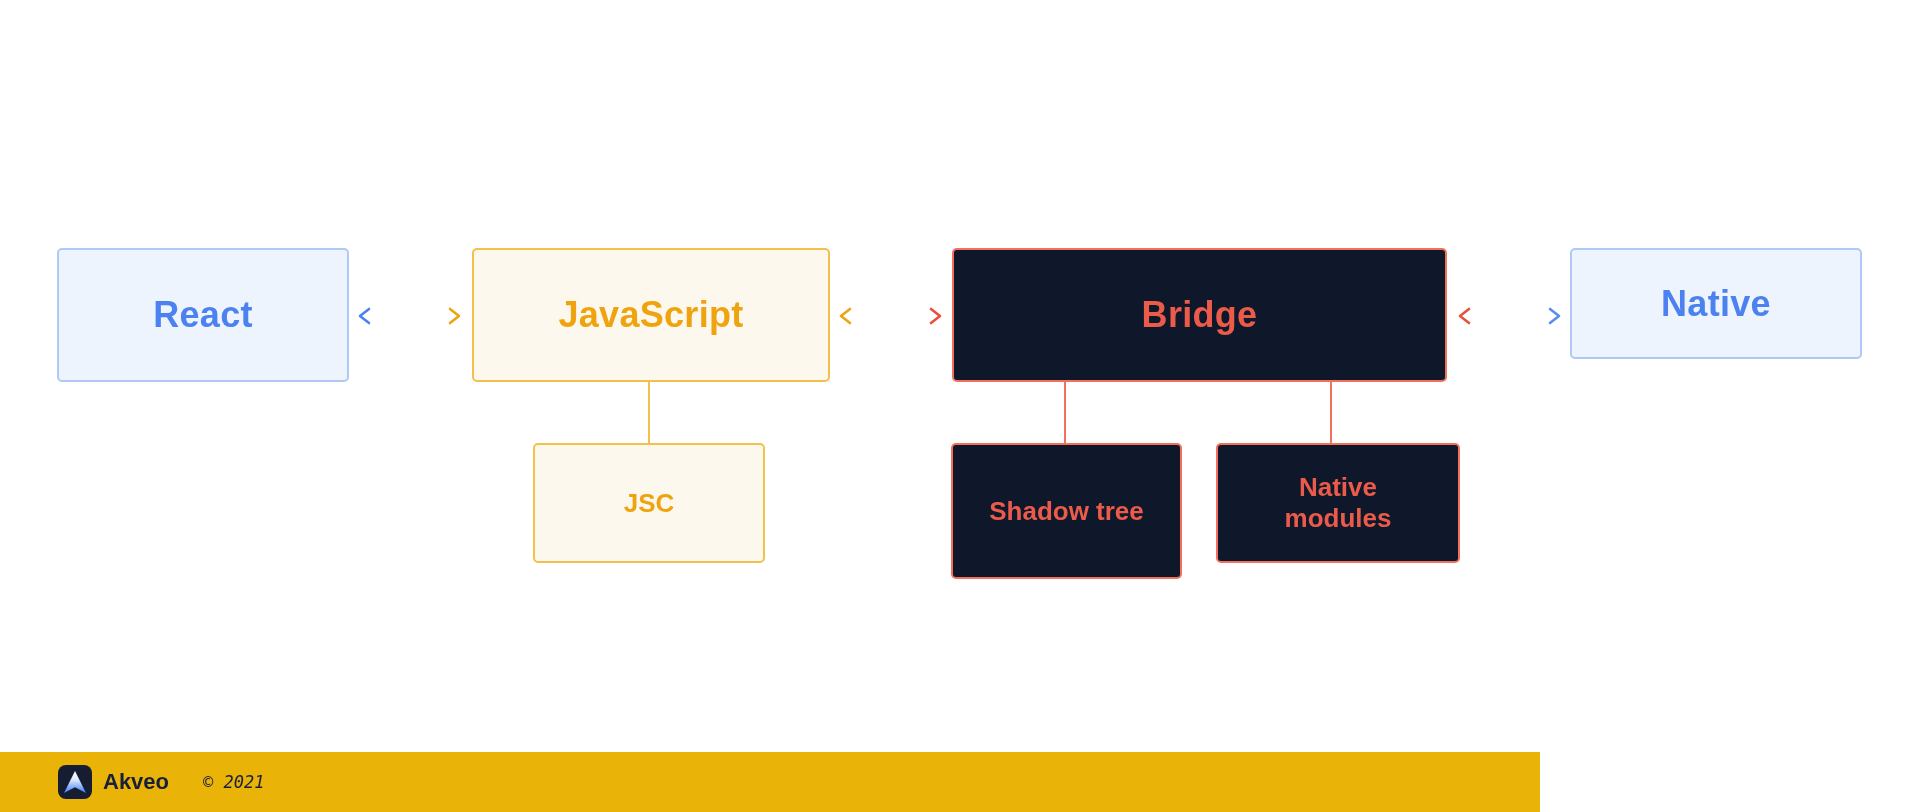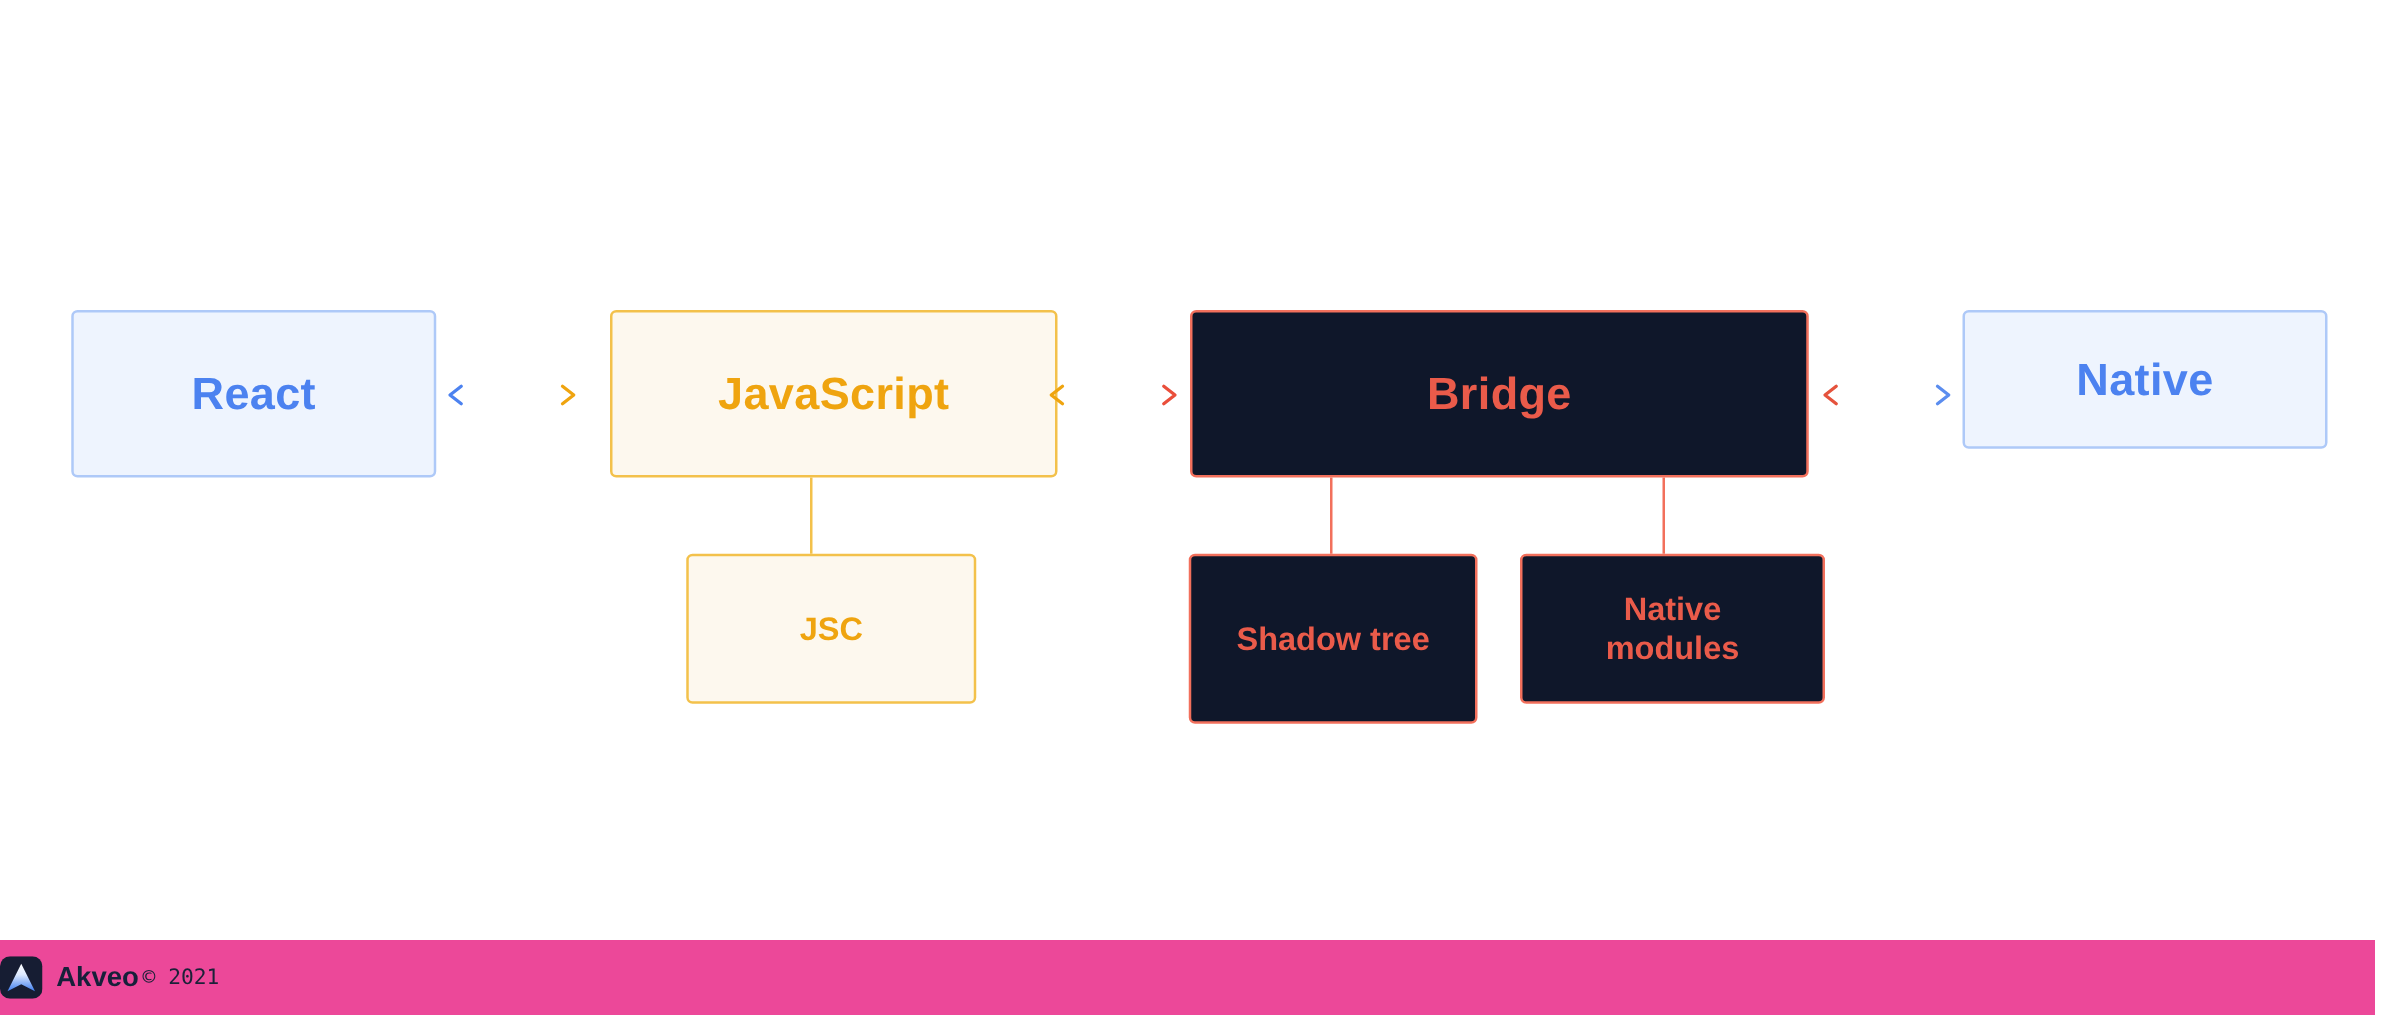--- a/index.html
+++ b/index.html
@@ -7,38 +7,38 @@
     width:1920px;height:812px;position:relative;overflow:hidden;
     background:#ffffff;font-family:"Liberation Sans",sans-serif;
   }
   .canvas{position:absolute;inset:0;}
   .node{
     position:absolute;display:flex;align-items:center;justify-content:center;
     box-sizing:border-box;border:2px solid;border-radius:5px;
     font-weight:bold;text-align:center;
   }
   .node.blue {background:#EEF4FE;border-color:#AEC9F8;color:#4C82F0;}
-  .node.amber{background:#FDF8EE;border-color:#F3C14B;color:#EFA40F;margin-left:16px;}
+  .node.amber{background:#FDF8EE;border-color:#F3C14B;color:#EFA40F;}
   .node.red  {background:#0f172a;border-color:#F2705C;color:#EA5B4A;}
   .node.lg{font-size:36px;letter-spacing:.3px;}
   .node.sm{font-size:26px;line-height:1.18;}
   .node.sm .label{max-width:160px;}
   .connector{position:absolute;width:2px;top:382px;height:61px;}
   .connector.amber{background:#F3C14B;}
   .connector.red{background:#F2705C;}
   .arrow{position:absolute;top:304px;width:107px;height:24px;}
   .footer{
-    position:absolute;left:0;top:752px;width:1900px;height:60px;
-    background:#ec4899;display:flex;align-items:center;
-    box-sizing:border-box;
+    position:absolute;left:0;top:752px;width:1540px;height:60px;
+    background:#eab308;display:flex;align-items:center;
+    padding-left:58px;box-sizing:border-box;
   }
   .brand{font-size:22px;font-weight:bold;color:#17203A;margin-left:11px;}
   .copyright{
     font-family:"DejaVu Sans Mono",monospace;font-size:17px;
-    color:#1A2138;margin-left:3px;
+    color:#1A2138;margin-left:34px;font-style:italic;
   }
   .logo{display:flex;align-items:center;}
 </style>
 </head>
 <body>
 
 <div class="canvas">
 
   <div class="node blue lg" style="left:57px;top:248px;width:292px;height:134px">
     <span class="label">React</span>

